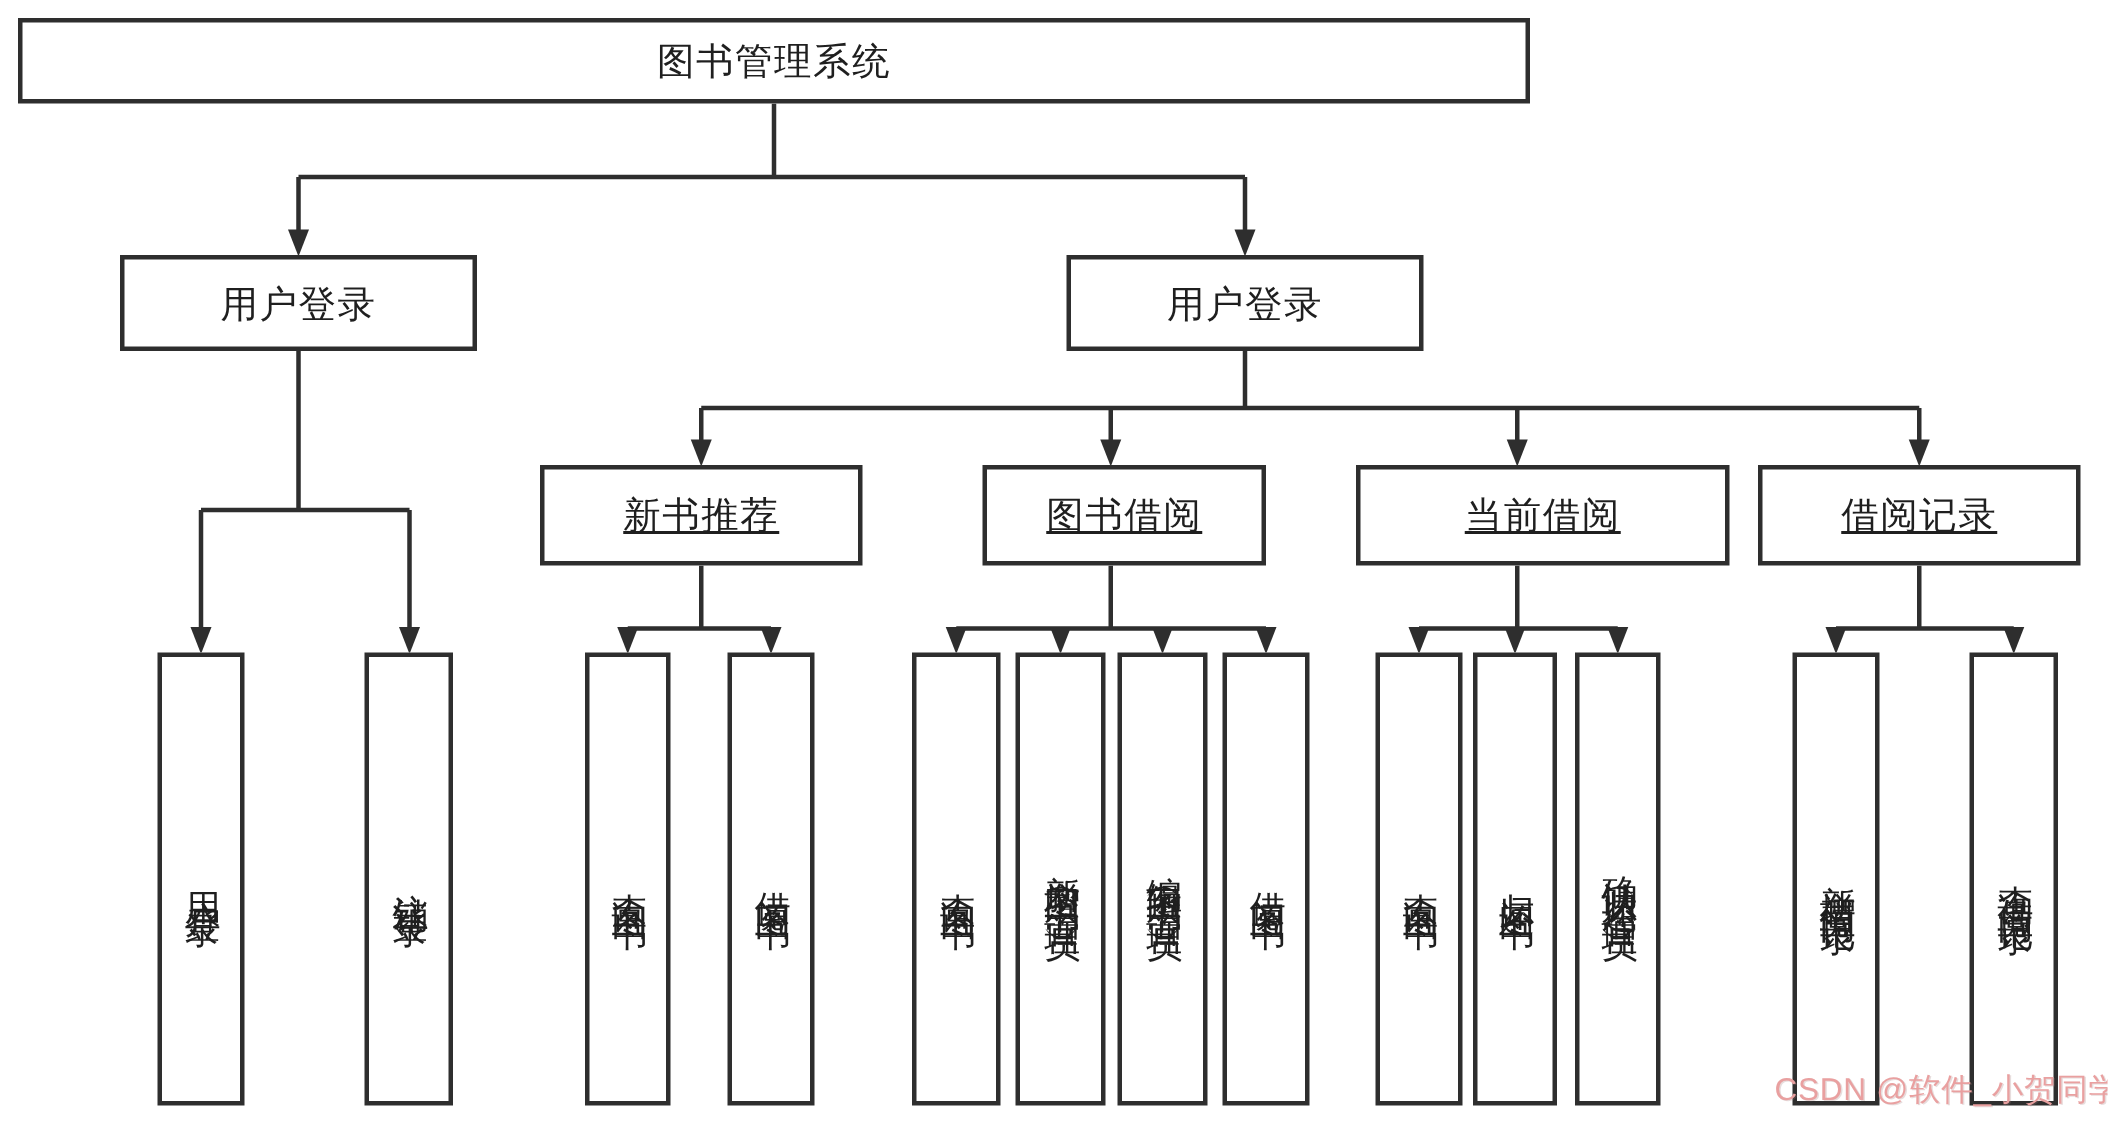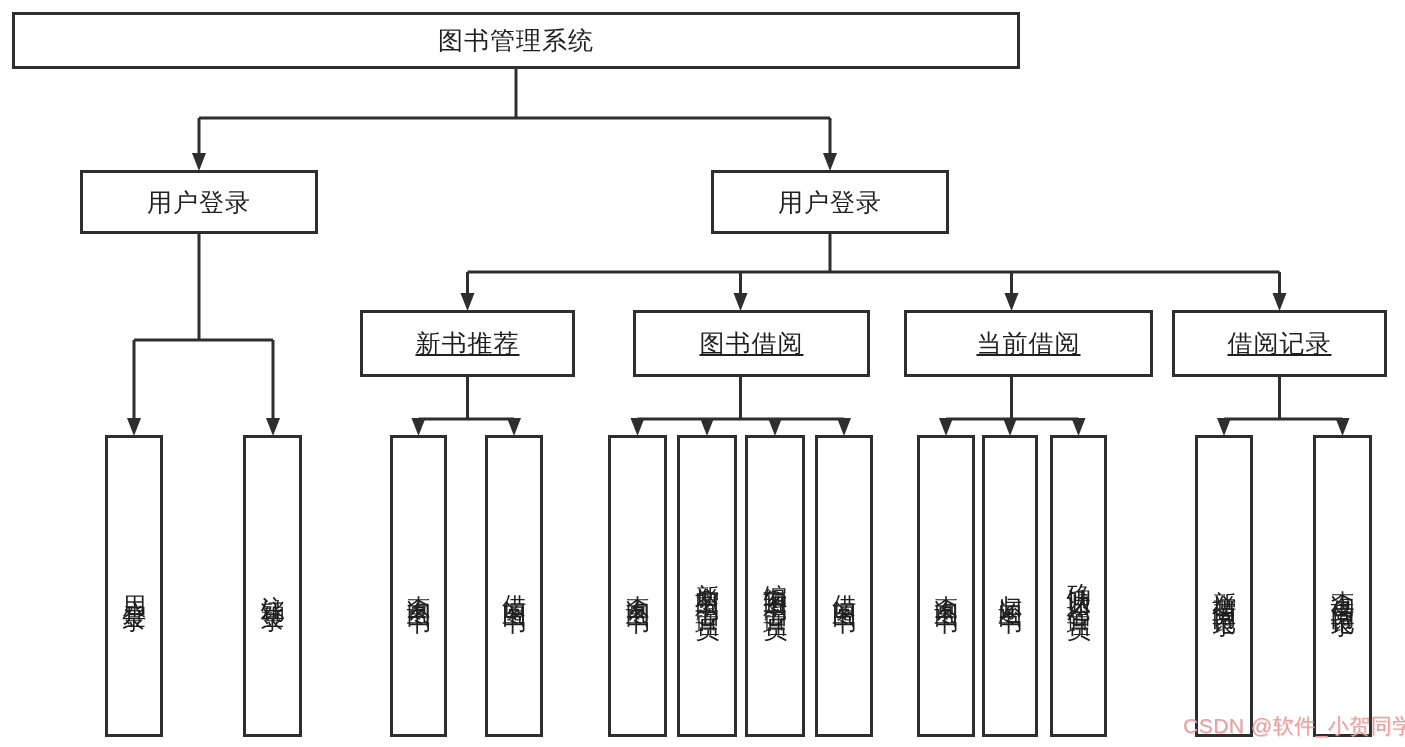--- a/index.html
+++ b/index.html
@@ -80,21 +80,21 @@
   <div class="box h-label row-l1" style="left:80px;width:238px;">
     <span>用户登录</span>
   </div>
   <div class="box h-label row-l1" style="left:711px;width:238px;">
     <span>用户登录</span>
   </div>
 
   <div class="box h-label row-l2" style="left:360px;width:215px;">
     <span>新书推荐</span>
   </div>
-  <div class="box h-label row-l2" style="left:633px;width:237px;">
+  <div class="box h-label row-l2" style="left:655px;width:189px;">
     <span>图书借阅</span>
   </div>
   <div class="box h-label row-l2" style="left:904px;width:249px;">
     <span>当前借阅</span>
   </div>
   <div class="box h-label row-l2" style="left:1172px;width:215px;">
     <span>借阅记录</span>
   </div>
 
   <div class="box leaf" style="left:105px;width:58px;">

